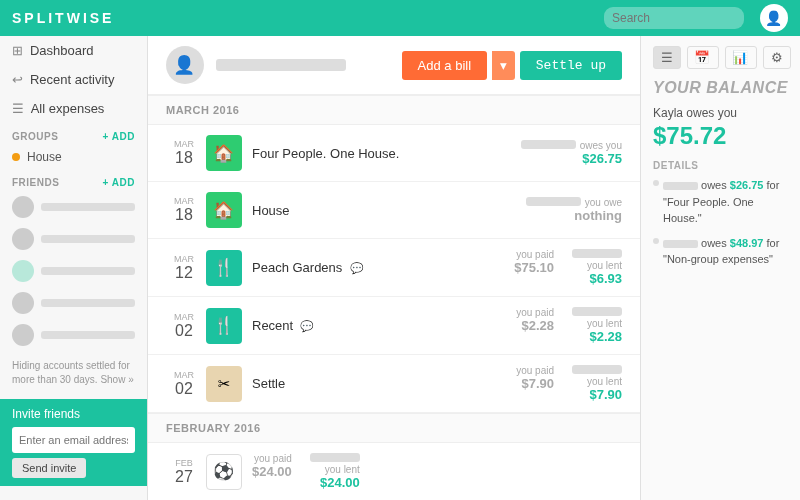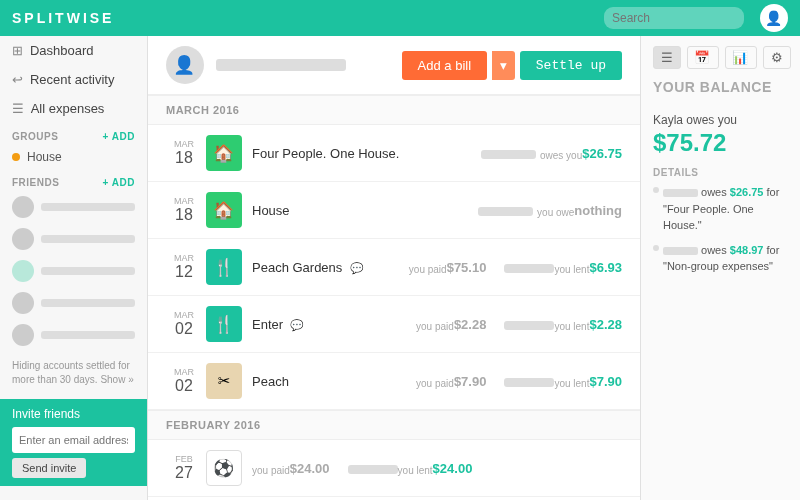--- a/index.html
+++ b/index.html
@@ -282,21 +282,21 @@
       gap: 2px;
     }
     .amt-label { font-size: 10px; color: #aaa; }
     .amt-value { font-size: 13px; font-weight: 600; }
     .amt-green { color: #1cc29f; }
     .amt-gray { color: #aaa; }
     .two-amounts {
       display: flex;
       gap: 18px;
     }
-    .amt-col { display: flex; flex-direction: row; align-items: flex-end; }
+    .amt-col { display: flex; flex-direction: column; align-items: flex-end; }
     .blurred-bar {
       height: 9px;
       background: #ddd;
       border-radius: 3px;
       margin-bottom: 2px;
     }
 
     
     #right-panel {
       width: 160px;
@@ -315,26 +315,27 @@
       background: none;
       border: 1px solid #ddd;
       border-radius: 3px;
       padding: 3px 7px;
       cursor: pointer;
       font-size: 13px;
       color: #666;
     }
     .panel-icon-btn.active { background: #e0e0e0; }
     .your-balance-label {
-      font-size: 14px;
+      font-size: 16px;
       font-weight: 700;
       color: #aaa;
       text-transform: uppercase;
       letter-spacing: 0.5px;
-      margin-bottom: 18px;
+      margin-bottom: 9px;
+      font-style: italic;
     }
     .balance-person {
       font-size: 12px;
       color: #555;
       margin-bottom: 2px;
     }
     .balance-amount {
       font-size: 24px;
       font-weight: 700;
       color: #1cc29f;
@@ -528,21 +529,21 @@
       </div>
     </div>
 
     <div class="activity-row">
       <div class="activity-date">
         <div class="month-lbl">MAR</div>
         <div class="day-lbl">02</div>
       </div>
       <div class="activity-icon" style="background:#1cc29f;">🍴</div>
       <div class="activity-desc">
-        <span>Enter</span>
+        <span>Recent</span>
         <span class="chat-icon">💬</span>
       </div>
       <div class="two-amounts">
         <div class="amt-col">
           <span class="amt-label">you paid</span>
           <span class="amt-value amt-gray">$2.28</span>
         </div>
         <div class="amt-col">
           <div class="blurred-bar" style="width:50px;"></div>
           <span class="amt-label">you lent</span>
@@ -551,21 +552,21 @@
       </div>
     </div>
 
     <div class="activity-row">
       <div class="activity-date">
         <div class="month-lbl">MAR</div>
         <div class="day-lbl">02</div>
       </div>
       <div class="activity-icon" style="background:#e8d5b0;font-size:15px;">✂</div>
       <div class="activity-desc">
-        <span>Peach</span>
+        <span>Settle</span>
       </div>
       <div class="two-amounts">
         <div class="amt-col">
           <span class="amt-label">you paid</span>
           <span class="amt-value amt-gray">$7.90</span>
         </div>
         <div class="amt-col">
           <div class="blurred-bar" style="width:50px;"></div>
           <span class="amt-label">you lent</span>
           <span class="amt-value amt-green">$7.90</span>

